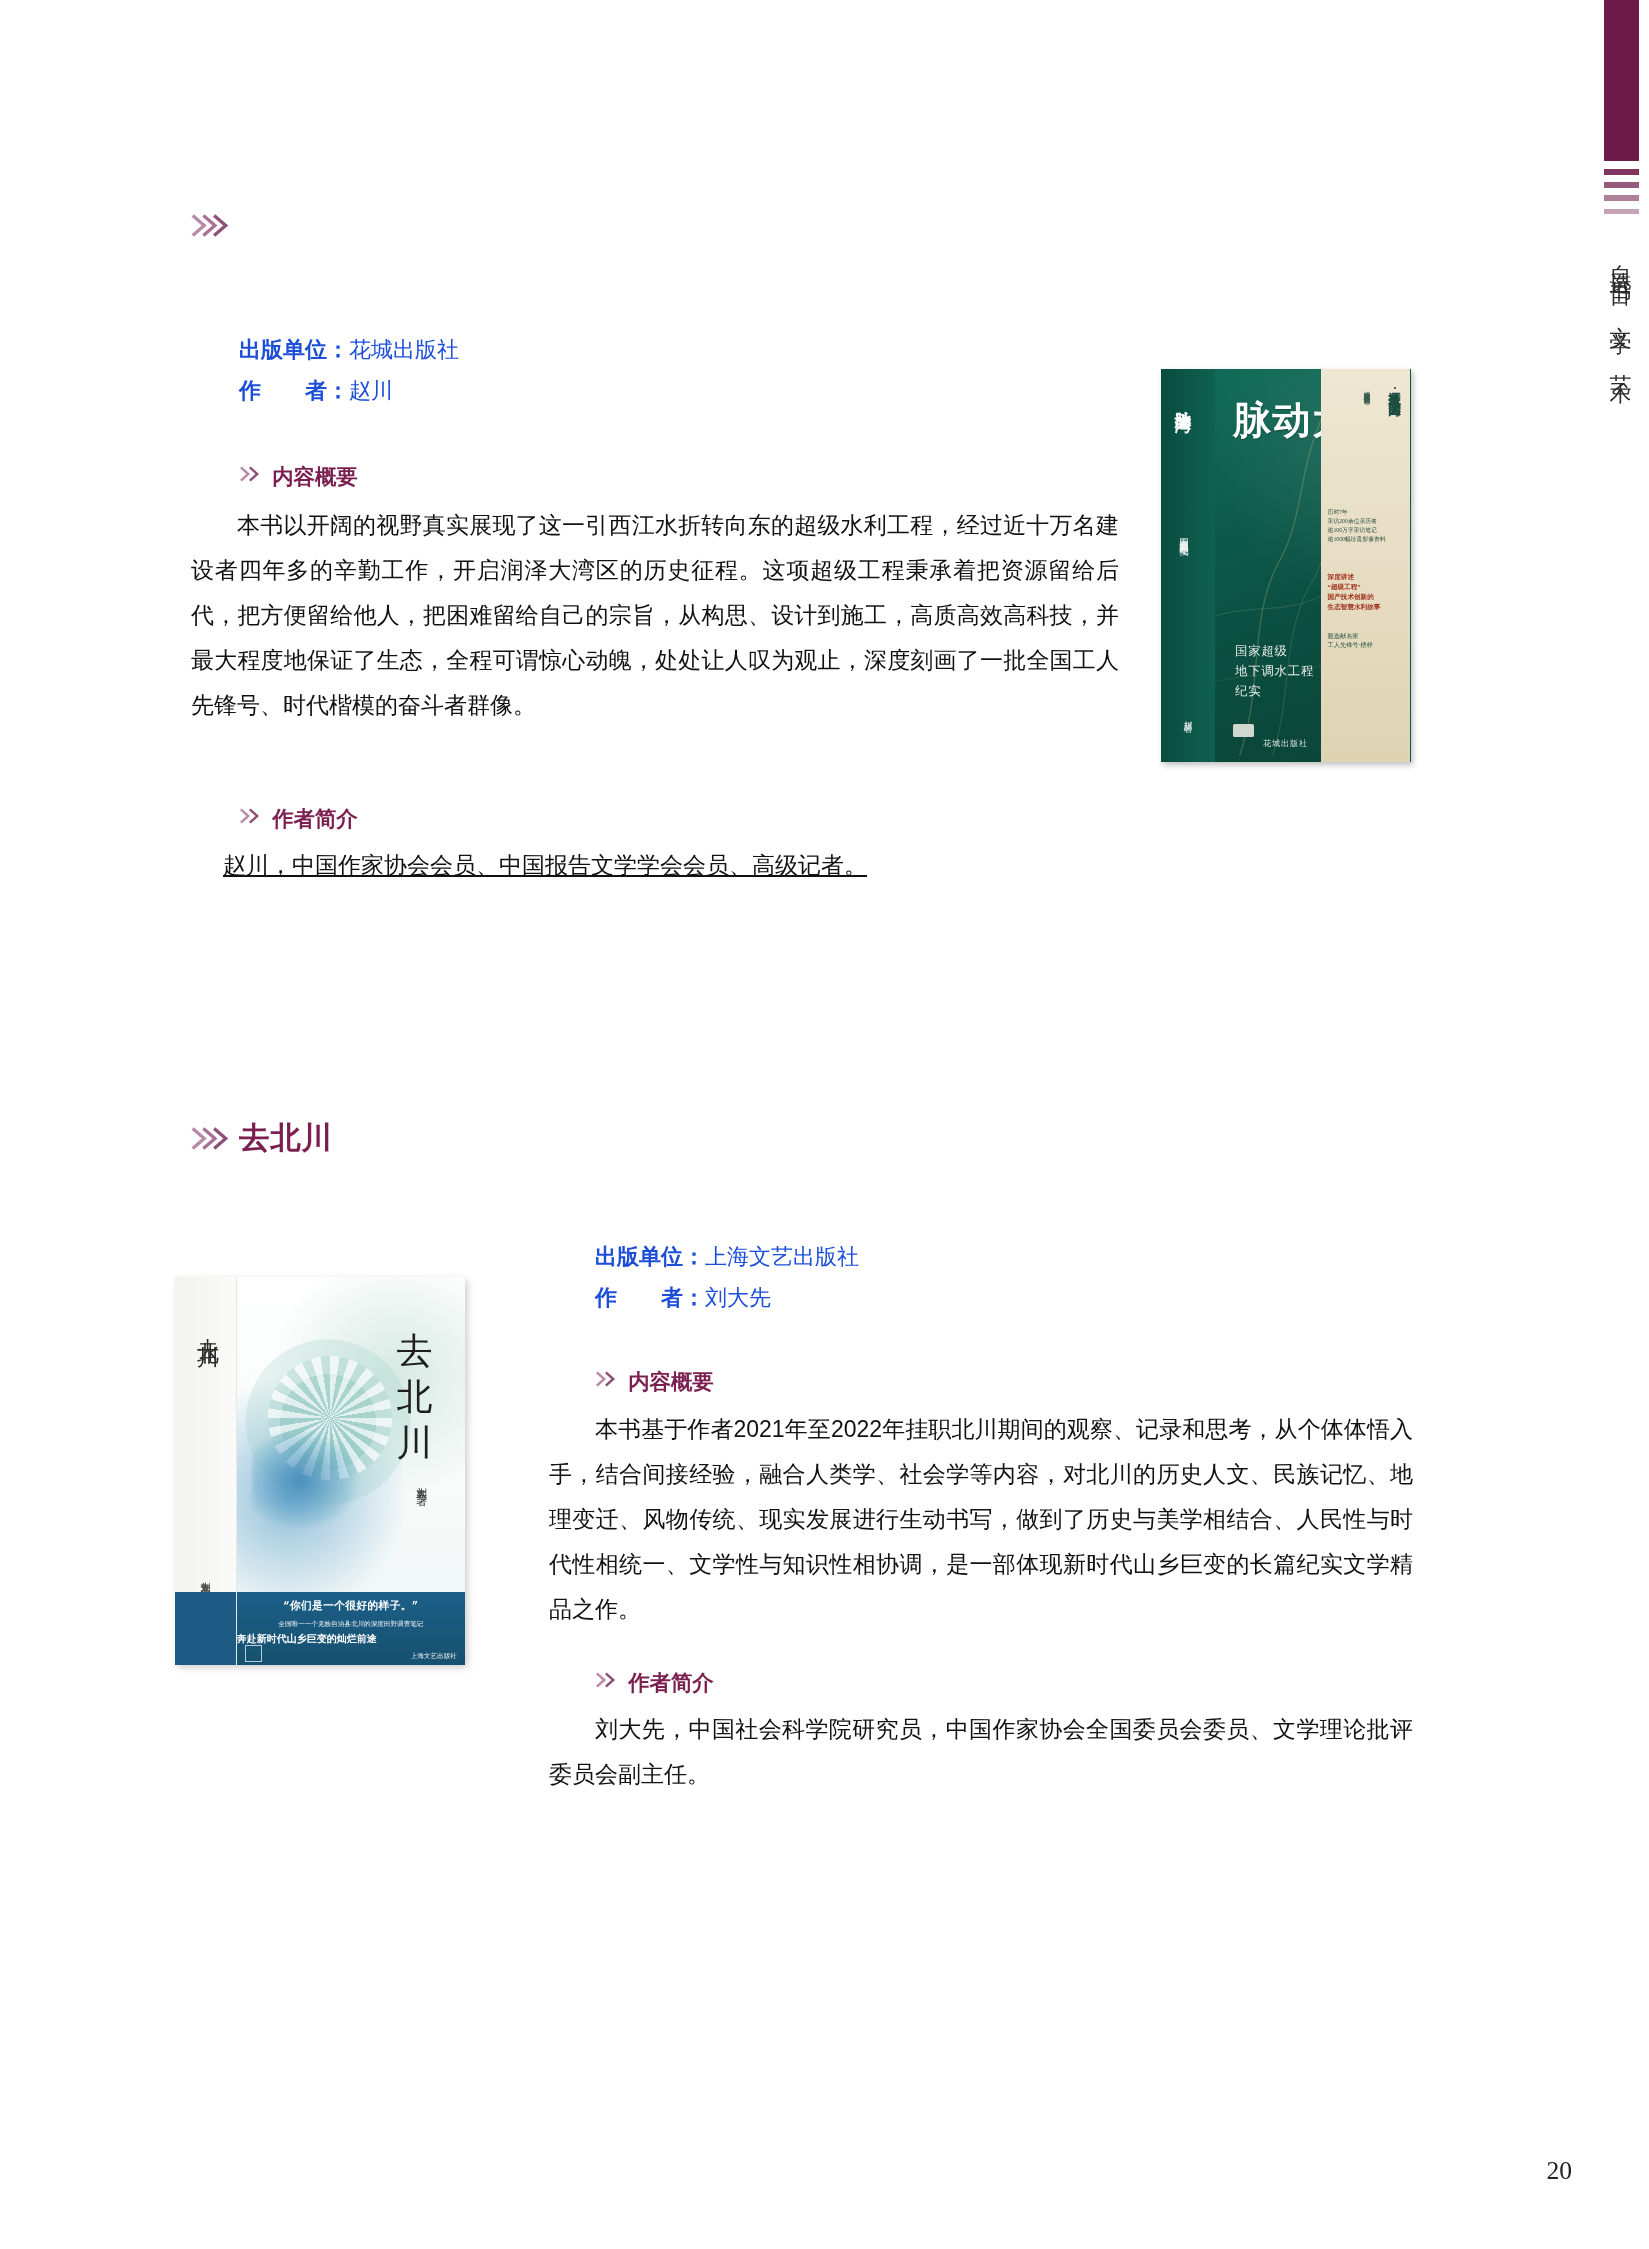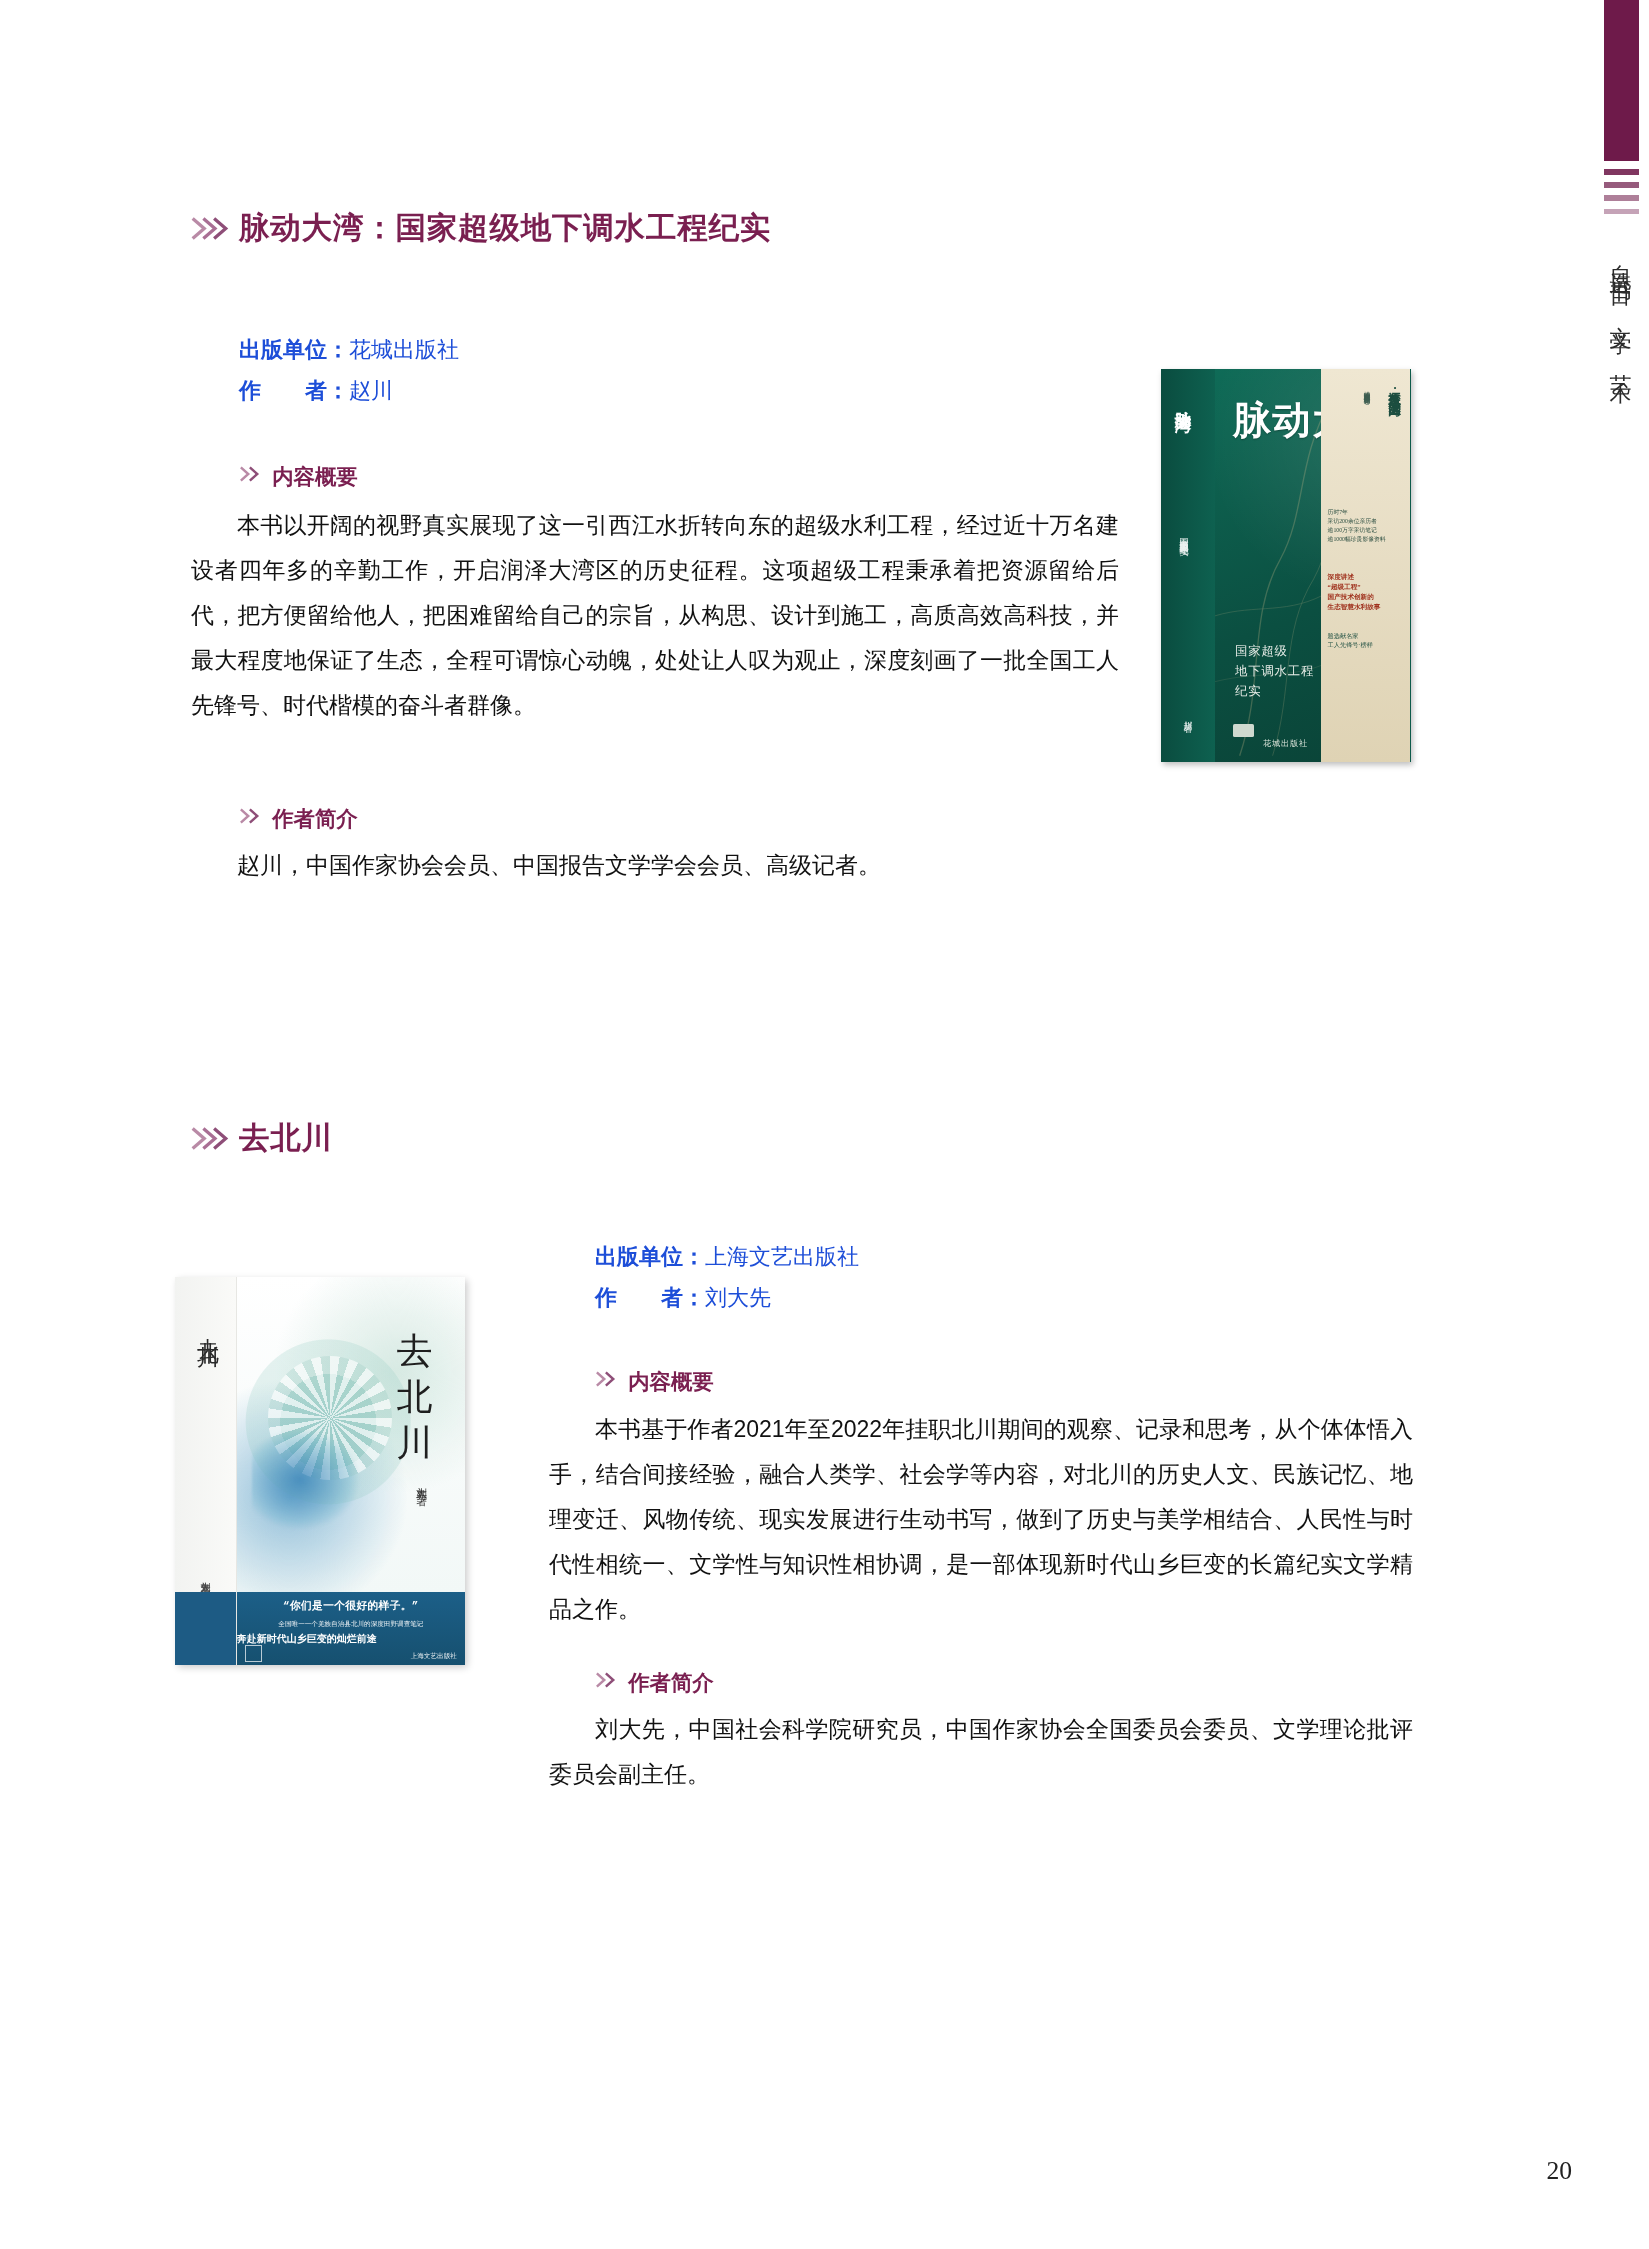--- a/index.html
+++ b/index.html
@@ -420,21 +420,21 @@
   <div class="side-tab-text">自选书目 文学·艺术</div>
 </div>
 
 <div class="book-title" style="left:191px; top:208px;">
   <span class="chev">
     <svg width="38" height="25" viewBox="0 0 46 30">
       <path d="M2,3 L16,15 L2,27" fill="none" stroke="#b98aa6" stroke-width="4"></path>
       <path d="M15,3 L29,15 L15,27" fill="none" stroke="#a96f94" stroke-width="4"></path>
       <path d="M28,3 L42,15 L28,27" fill="none" stroke="#8e4e78" stroke-width="4"></path>
     </svg>
-  </span><span>脉动大湾：国家超级地下调水工程纪实</span>
+  </span>
 </div>
 
 <div class="meta" style="left:239px; top:330px;">
   <span class="lbl">出版单位：</span><span>花城出版社</span>
 </div>
 <div class="meta" style="left:239px; top:371px;">
   <span class="lbl">作　　者：</span><span>赵川</span>
 </div>
 
 <div class="subhead" style="left:239px; top:462px;">
@@ -450,21 +450,21 @@
 
 <div class="subhead" style="left:239px; top:804px;">
   <span class="schev">
     <svg width="25" height="18" viewBox="0 0 30 22">
       <path d="M2,3 L11,11 L2,19" fill="none" stroke="#b98aa6" stroke-width="3"></path>
       <path d="M13,3 L22,11 L13,19" fill="none" stroke="#8e4e78" stroke-width="3"></path>
     </svg>
   </span><span>作者简介</span>
 </div>
 
-<div class="para" style="left:191px; top:843px; width:928px;">赵川，中国作家协会会员、中国报告文学学会会员、高级记者。</div>
+<div class="para" style="left:177px; top:843px; width:928px;text-decoration:underline;">赵川，中国作家协会会员、中国报告文学学会会员、高级记者。</div>
 
 <div class="cover1">
   <div class="c1-spine">
     <div class="sp-title">脉动大湾</div>
     <div class="sp-sub">国家超级地下调水工程纪实</div>
     <div class="sp-auth">赵川 著</div>
   </div>
   <div class="c1-front">
     <div class="c1-art"></div>
     <svg class="c1-lines" viewBox="0 0 237 476" preserveAspectRatio="none">

